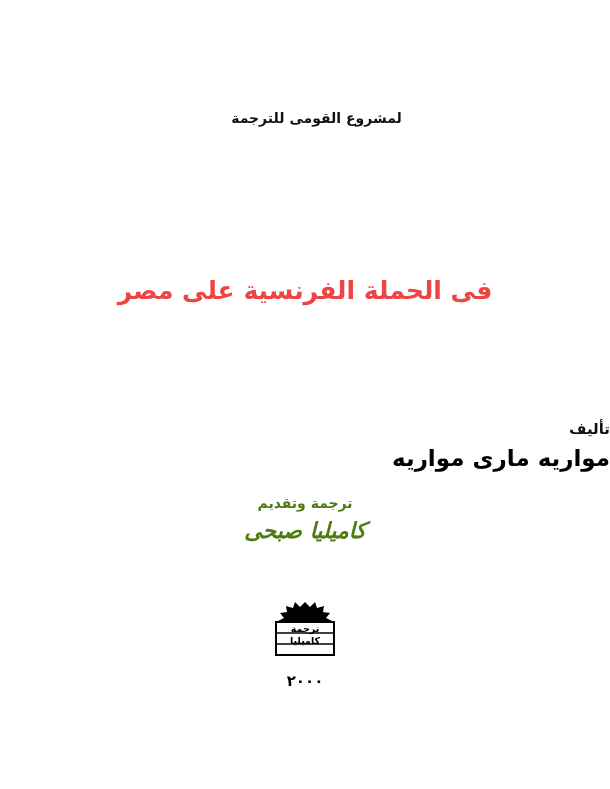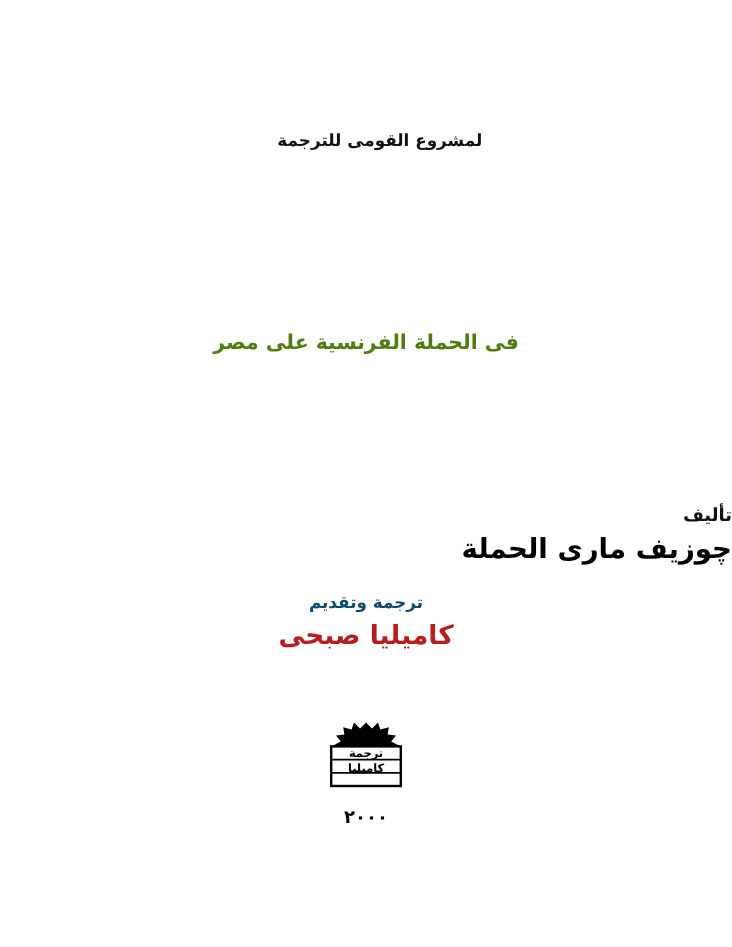--- a/index.html
+++ b/index.html
@@ -47,23 +47,23 @@
   }
   .main-title {
     font-size: 38px;
     font-weight: bold;
     line-height: 1.15;
     color: #000;
     letter-spacing: 1px;
   }
   .subtitle {
     margin-top: 14px;
-    font-size: 17px;
+    font-size: 25px;
     font-weight: bold;
-    color: #4d7c0f;
+    color: #ef4444;
     letter-spacing: 0.5px;
   }
 
   
   .author-block {
     position: absolute;
     top: 420px;
     left: 0;
     right: 0;
     text-align: right;
@@ -85,28 +85,29 @@
   .translator-block {
     position: absolute;
     top: 495px;
     left: 0;
     right: 0;
     text-align: center;
   }
   .translator-label {
     font-size: 14px;
     font-weight: bold;
-    color: #0c4a6e;
+    color: #4d7c0f;
   }
   .translator-name {
     margin-top: 7px;
     font-size: 22px;
     font-weight: bold;
-    color: #b91c1c;
+    color: #4d7c0f;
     letter-spacing: 0.5px;
+    font-style: italic;
   }
 
   
   .publisher-block {
     position: absolute;
     top: 600px;
     left: 0;
     right: 0;
     text-align: center;
   }
@@ -142,21 +143,21 @@
 <div class="page">
 
   <div class="series-line">لمشروع القومى للترجمة</div>
 
   <div class="title-block">
     <div class="subtitle">فى الحملة الفرنسية على مصر</div>
   </div>
 
   <div class="author-block">
     <div class="byline-label">تأليف</div>
-    <div class="author-name">چوزيف مارى الحملة</div>
+    <div class="author-name">مواريه مارى مواريه</div>
   </div>
 
   <div class="translator-block">
     <div class="translator-label">ترجمة وتقديم</div>
     <div class="translator-name">كاميليا صبحى</div>
   </div>
 
   <div class="publisher-block">
     <div class="logo">
       <svg width="66" height="62" viewBox="0 0 66 62" xmlns="http://www.w3.org/2000/svg">

